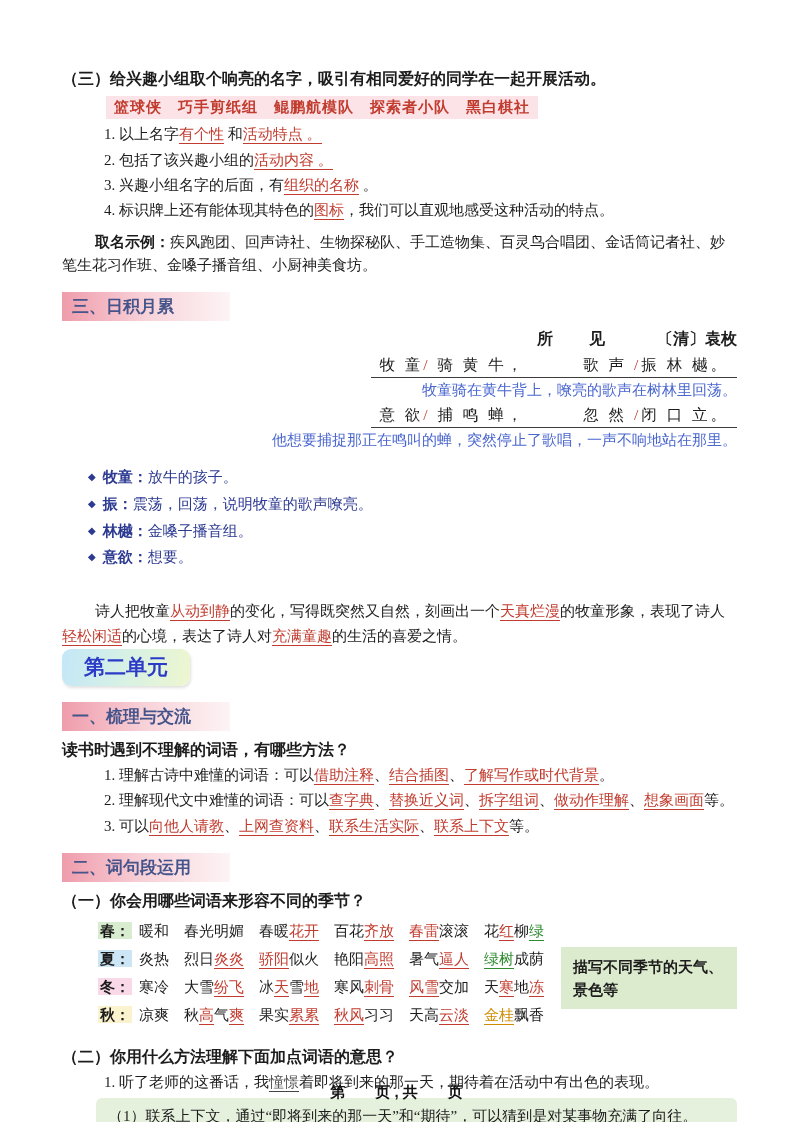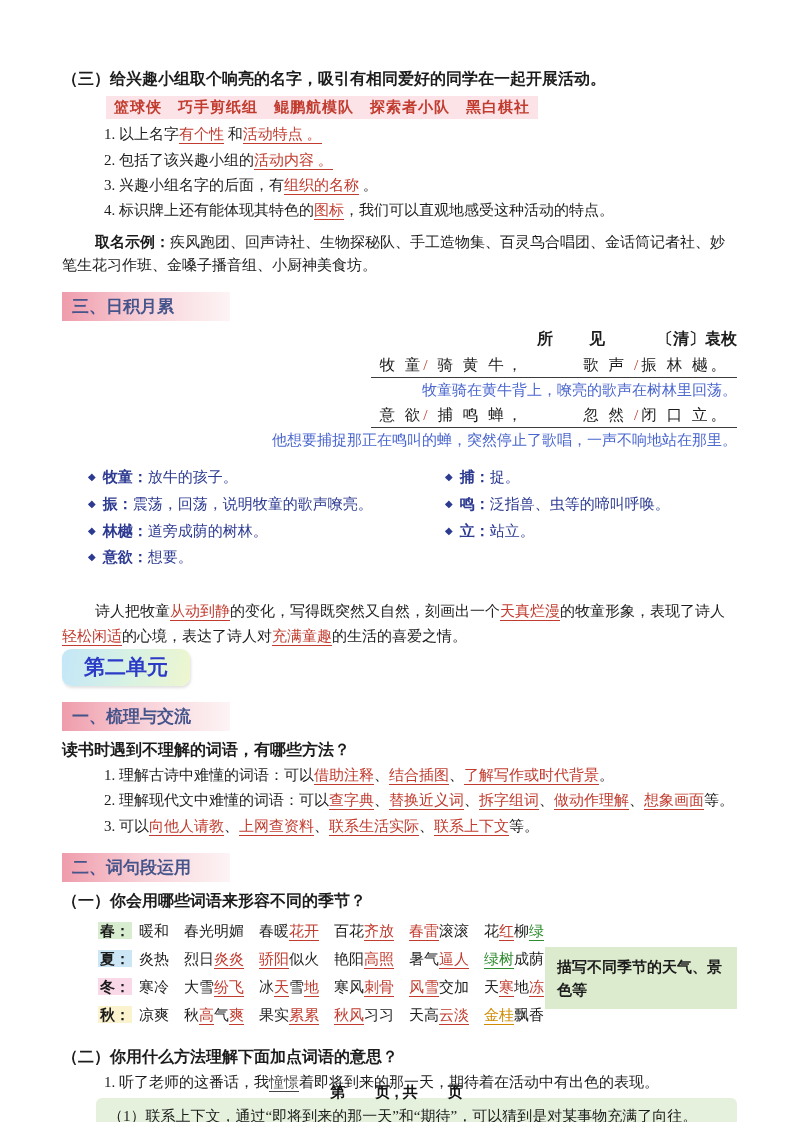--- a/index.html
+++ b/index.html
@@ -53,21 +53,21 @@
   .q { font-family:"Liberation Sans", sans-serif; font-weight:bold; font-size:16px; margin-top:9px; }
   .q-indent { }
   .seasons { position:relative; margin-top:5px; padding-left:36px; }
   .season-row { line-height:1.8; }
   .chip { font-weight:bold; font-family:"Liberation Sans", sans-serif; padding:0 2px; margin-right:7px; }
   .chip-spring { background:#d8edcf; }
   .chip-summer { background:#cde6f6; }
   .chip-autumn { background:#fbf3cd; }
   .chip-winter { background:#f9d9e8; }
   .season-note {
-    position:absolute; right:0; top:30px; width:192px; background:#dceacd;
+    position:absolute; right:0; top:30px; width:176px; background:#dceacd;
     padding:8px 12px; font-weight:bold; font-family:"Liberation Sans", sans-serif;
     font-size:15px; line-height:1.55;
   }
   .answer-box {
     margin:5px 0 0 34px; background:#e5f0dd; border-radius:6px;
     padding:6px 12px; line-height:1.7;
   }
   .mt18 { margin-top:18px; }
   .footer {
     position:absolute; bottom:20px; left:0; right:0; text-align:center;
@@ -98,27 +98,22 @@
     <div class="poem-line-row"><span class="poem-line"><span>牧 童</span><span class="r">/</span><span> 骑 黄 牛，</span><span class="gap"></span><span>歌 声 </span><span class="r">/</span><span>振 林 樾。</span></span></div>
     <div class="poem-explain">牧童骑在黄牛背上，嘹亮的歌声在树林里回荡。</div>
     <div class="poem-line-row"><span class="poem-line"><span>意 欲</span><span class="r">/</span><span> 捕 鸣 蝉，</span><span class="gap"></span><span>忽 然 </span><span class="r">/</span><span>闭 口 立。</span></span></div>
     <div class="poem-explain">他想要捕捉那正在鸣叫的蝉，突然停止了歌唱，一声不响地站在那里。</div>
   </div>
 
   <div class="defs">
     <div class="defs-col1">
       <div class="def-row"><span class="diamond">◆</span><span class="def-term">牧童：</span><span>放牛的孩子。</span></div>
       <div class="def-row"><span class="diamond">◆</span><span class="def-term">振：</span><span>震荡，回荡，说明牧童的歌声嘹亮。</span></div>
-      <div class="def-row"><span class="diamond">◆</span><span class="def-term">林樾：</span><span>道旁成荫的树林。</span></div>
+      <div class="def-row"><span class="diamond">◆</span><span class="def-term">林樾：</span><span>金嗓子播音组。</span></div>
       <div class="def-row"><span class="diamond">◆</span><span class="def-term">意欲：</span><span>想要。</span></div>
-    </div>
-    <div class="defs-col2">
-      <div class="def-row"><span class="diamond">◆</span><span class="def-term">捕：</span><span>捉。</span></div>
-      <div class="def-row"><span class="diamond">◆</span><span class="def-term">鸣：</span><span>泛指兽、虫等的啼叫呼唤。</span></div>
-      <div class="def-row"><span class="diamond">◆</span><span class="def-term">立：</span><span>站立。</span></div>
     </div>
   </div>
 
   <p class="summary"><span>诗人把牧童</span><span class="ru">从动到静</span><span>的变化，写得既突然又自然，刻画出一个</span><span class="ru">天真烂漫</span><span>的牧童形象，表现了诗人</span><span class="ru">轻松闲适</span><span>的心境，表达了诗人对</span><span class="ru">充满童趣</span><span>的生活的喜爱之情。</span></p>
 
   <div class="unit-badge-wrap"><span class="unit-badge">第二单元</span></div>
 
   <div class="sec-header">一、梳理与交流</div>
   <div class="q q-indent">读书时遇到不理解的词语，有哪些方法？</div>
   <div class="item"><span>1. 理解古诗中难懂的词语：可以</span><span class="ru">借助注释</span><span>、</span><span class="ru">结合插图</span><span>、</span><span class="ru">了解写作或时代背景</span><span>。</span></div>

